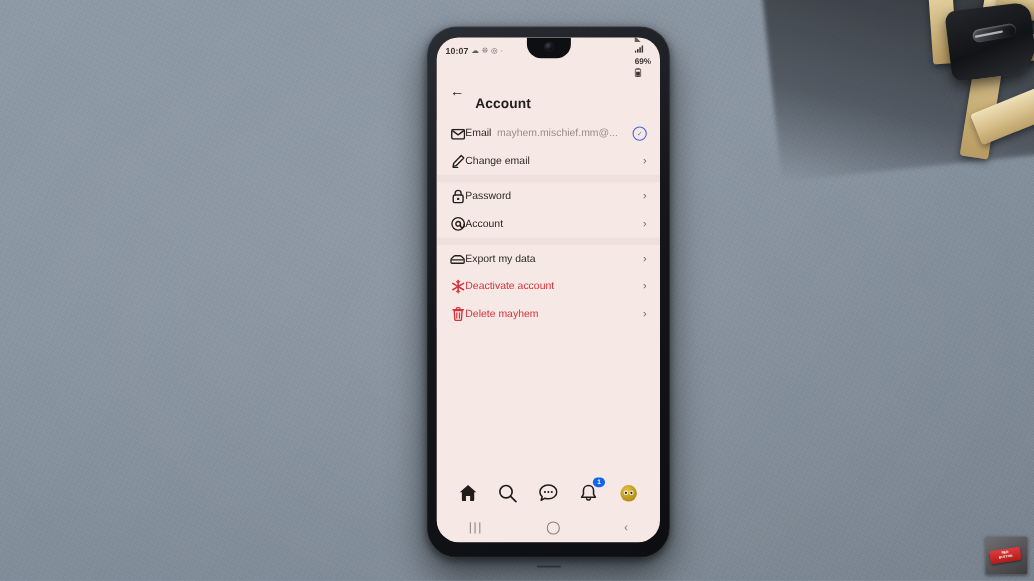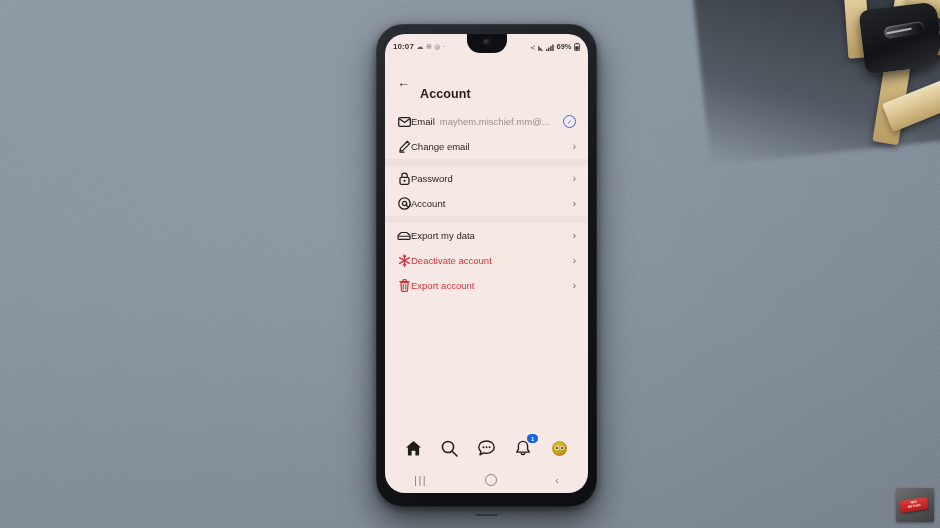--- a/index.html
+++ b/index.html
@@ -35,40 +35,40 @@
   #clamp{position:absolute;left:862px;top:6px;width:78px;height:64px;
     background:linear-gradient(165deg,#24262a,#121316 55%,#2b2d31);
     border-radius:10px 14px 26px 10px;transform:rotate(-7deg);
     box-shadow:0 5px 12px rgba(0,0,0,.6);}
   #clamp-slot{position:absolute;left:884px;top:24px;width:40px;height:12px;
     background:linear-gradient(90deg,#4b4d52,#0c0d0f);border-radius:7px;transform:rotate(-10deg);
     box-shadow:inset 0 1px 2px rgba(255,255,255,.35);}
   #clamp-glint{position:absolute;left:886px;top:30px;width:26px;height:2px;background:#cfd2d6;
     transform:rotate(-11deg);opacity:.8;border-radius:2px;}
   
-  #phone{position:absolute;left:376px;top:24px;width:221px;height:483px;
+  #phone{position:absolute;left:388px;top:24px;width:221px;height:483px;
     background:linear-gradient(150deg,#2a2d33 0%,#14161a 45%,#0c0e11 100%);
     border-radius:27px;
     box-shadow:0 16px 34px rgba(0,0,0,.55), 0 3px 8px rgba(0,0,0,.5),
                inset 0 0 0 1px rgba(255,255,255,.07);}
   #screen{position:absolute;left:9px;top:10px;width:203px;height:459px;
     background:#f6e8e5;border-radius:20px;overflow:hidden;}
   #notch{position:absolute;left:50%;top:0;transform:translateX(-50%);
     width:40px;height:19px;background:#0d0f12;border-radius:0 0 13px 13px;z-index:6;}
   #cam{position:absolute;left:50%;top:5px;transform:translateX(-50%);
     width:7px;height:7px;border-radius:50%;
     background:radial-gradient(circle at 35% 30%,#3c4350,#0a0c10 70%);
     box-shadow:0 0 0 1px #1b1e24;z-index:7;}
   #speaker{position:absolute;left:50%;top:490px;transform:translateX(-50%);
     width:22px;height:2px;background:#303338;border-radius:2px;}
   
   #statusbar{position:relative;height:20px;display:flex;align-items:center;
     justify-content:space-between;padding:2px 8px 0;font-size:7.5px;color:#3b3532;z-index:8;}
   .sb-left{display:flex;align-items:center;gap:2.5px;}
-  .sb-right{display:flex;align-items:flex-end;gap:2.5px;}
+  .sb-right{display:flex;align-items:flex-start;gap:2.5px;flex-direction:column;}
   .sb-time{font-size:8px;font-weight:600;letter-spacing:.1px;}
   .sb-ico{font-size:7px;line-height:1;opacity:.78;}
   .sb-batt{font-size:7.5px;font-weight:600;}
   
   #appbar{display:flex;align-items:center;gap:10px;padding:7px 12px 8px;}
   #back-arrow{font-size:13px;color:#2b2522;line-height:1;cursor:pointer;}
   #page-title{font-size:12.5px;font-weight:700;color:#231d1b;letter-spacing:.1px;margin-top:24px;}
   
   .group{background:#f6e8e5;}
   .sep{height:7px;background:#f0e0dd;}
@@ -260,21 +260,21 @@
       </div>
       <div class="row danger">
         <span class="ico">
           <svg width="11" height="13" viewBox="0 0 11 13">
             <path d="M0.8 2.6 H10.2" stroke="currentColor" stroke-width="1.3" stroke-linecap="round"></path>
             <path d="M3.9 2.5 V1.5 a0.8 0.8 0 0 1 0.8-0.8 h1.6 a0.8 0.8 0 0 1 0.8 0.8 V2.5" fill="none" stroke="currentColor" stroke-width="1.2"></path>
             <path d="M1.9 3.3 H9.1 L8.5 11.5 a0.9 0.9 0 0 1-0.9 0.8 H3.4 a0.9 0.9 0 0 1-0.9-0.8 Z" fill="none" stroke="currentColor" stroke-width="1.25" stroke-linejoin="round"></path>
             <path d="M4.3 5.4 V10.2 M6.7 5.4 V10.2" stroke="currentColor" stroke-width="1.1" stroke-linecap="round"></path>
           </svg>
         </span>
-        <span class="label">Export account</span>
+        <span class="label">Delete mayhem</span>
         <span class="spacer"></span>
         <span class="chev">›</span>
       </div>
     </div>
 
     <div id="bottomnav">
       <div class="nav-item">
         <svg width="17" height="16" viewBox="0 0 17 16">
           <path d="M8.5 0.9 L16 7.4 H14.1 V14.6 a0.9 0.9 0 0 1-0.9 0.9 H10.4 V10.8 H6.6 V15.5 H3.8 a0.9 0.9 0 0 1-0.9-0.9 V7.4 H1 Z" fill="#211b19"></path>
         </svg>

